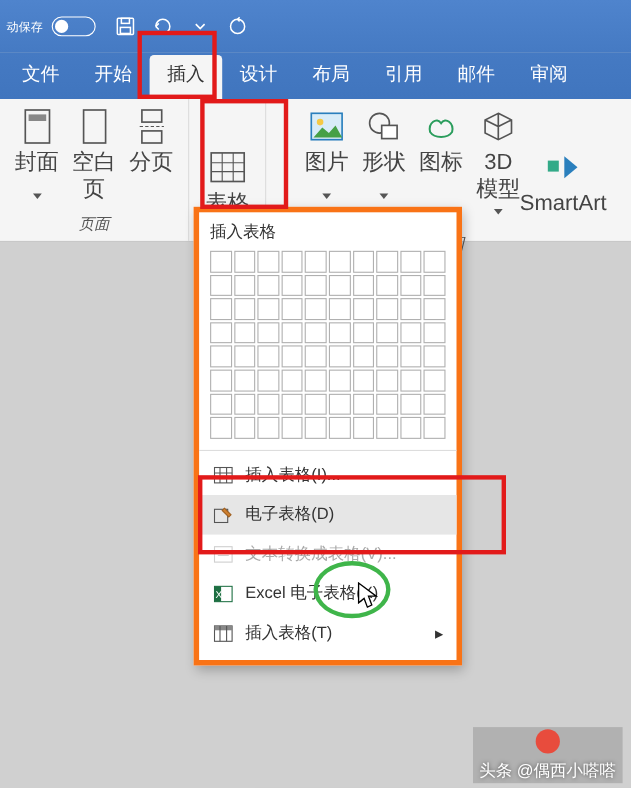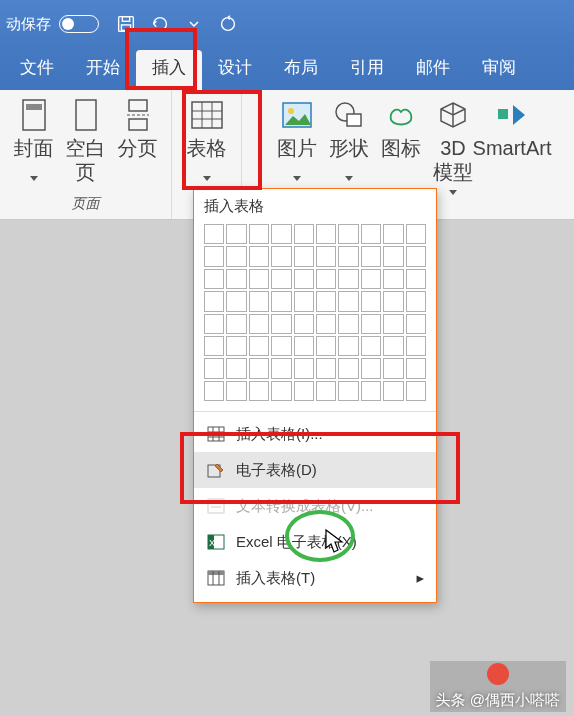--- a/index.html
+++ b/index.html
@@ -17,21 +17,21 @@
   .titlebar {
     background: #4a7fc8;
     background: linear-gradient(#4f84cd, #457ac3);
     height: 48px;
     display: flex;
     align-items: center;
     padding: 0 6px;
     color: #fff;
     gap: 4px;
   }
-  .autosave-label { font-size: 15px; margin-right: 4px; font-family: Liberation Mono, monospace; }
+  .autosave-label { font-size: 11px; margin-right: 4px; font-family: Liberation Mono, monospace; }
   .toggle {
     width: 40px; height: 18px;
     border: 1.5px solid #fff;
     border-radius: 10px;
     position: relative;
     display: inline-block;
     margin-right: 8px;
   }
   .toggle::after {
     content: "";
@@ -107,43 +107,43 @@
     color: #444;
     gap: 4px;
     line-height: 1.2;
     text-align: center;
   }
   .rbtn .ico {
     width: 34px; height: 34px;
     display: flex; align-items: center; justify-content: center;
   }
   .rbtn .lbl { min-height: 34px; }
-  .rbtn.wide { width: 64px; }
+  .rbtn.wide { width: 64px; margin-top: 37px; }
   .group-label {
     font-size: 14px;
     color: #555;
     padding: 2px 0 4px 0;
     font-style: italic;
   }
   .caret-down {
     width: 0; height: 0;
     border-left: 4px solid transparent;
     border-right: 4px solid transparent;
     border-top: 5px solid #555;
     margin-top: 2px;
   }
 
   
   .dropdown {
     position: absolute;
-    left: 193px;
+    left: 176px;
     top: 188px;
     width: 244px;
     background: #fff;
-    border: 1px solid #f97316;
+    border: 5px solid #f97316;
     box-shadow: 2px 4px 10px rgba(0,0,0,0.25);
     z-index: 5;
     padding-bottom: 6px;
   }
   .dd-title {
     font-size: 15px;
     padding: 8px 10px 6px 10px;
     color: #333;
   }
   .grid {

